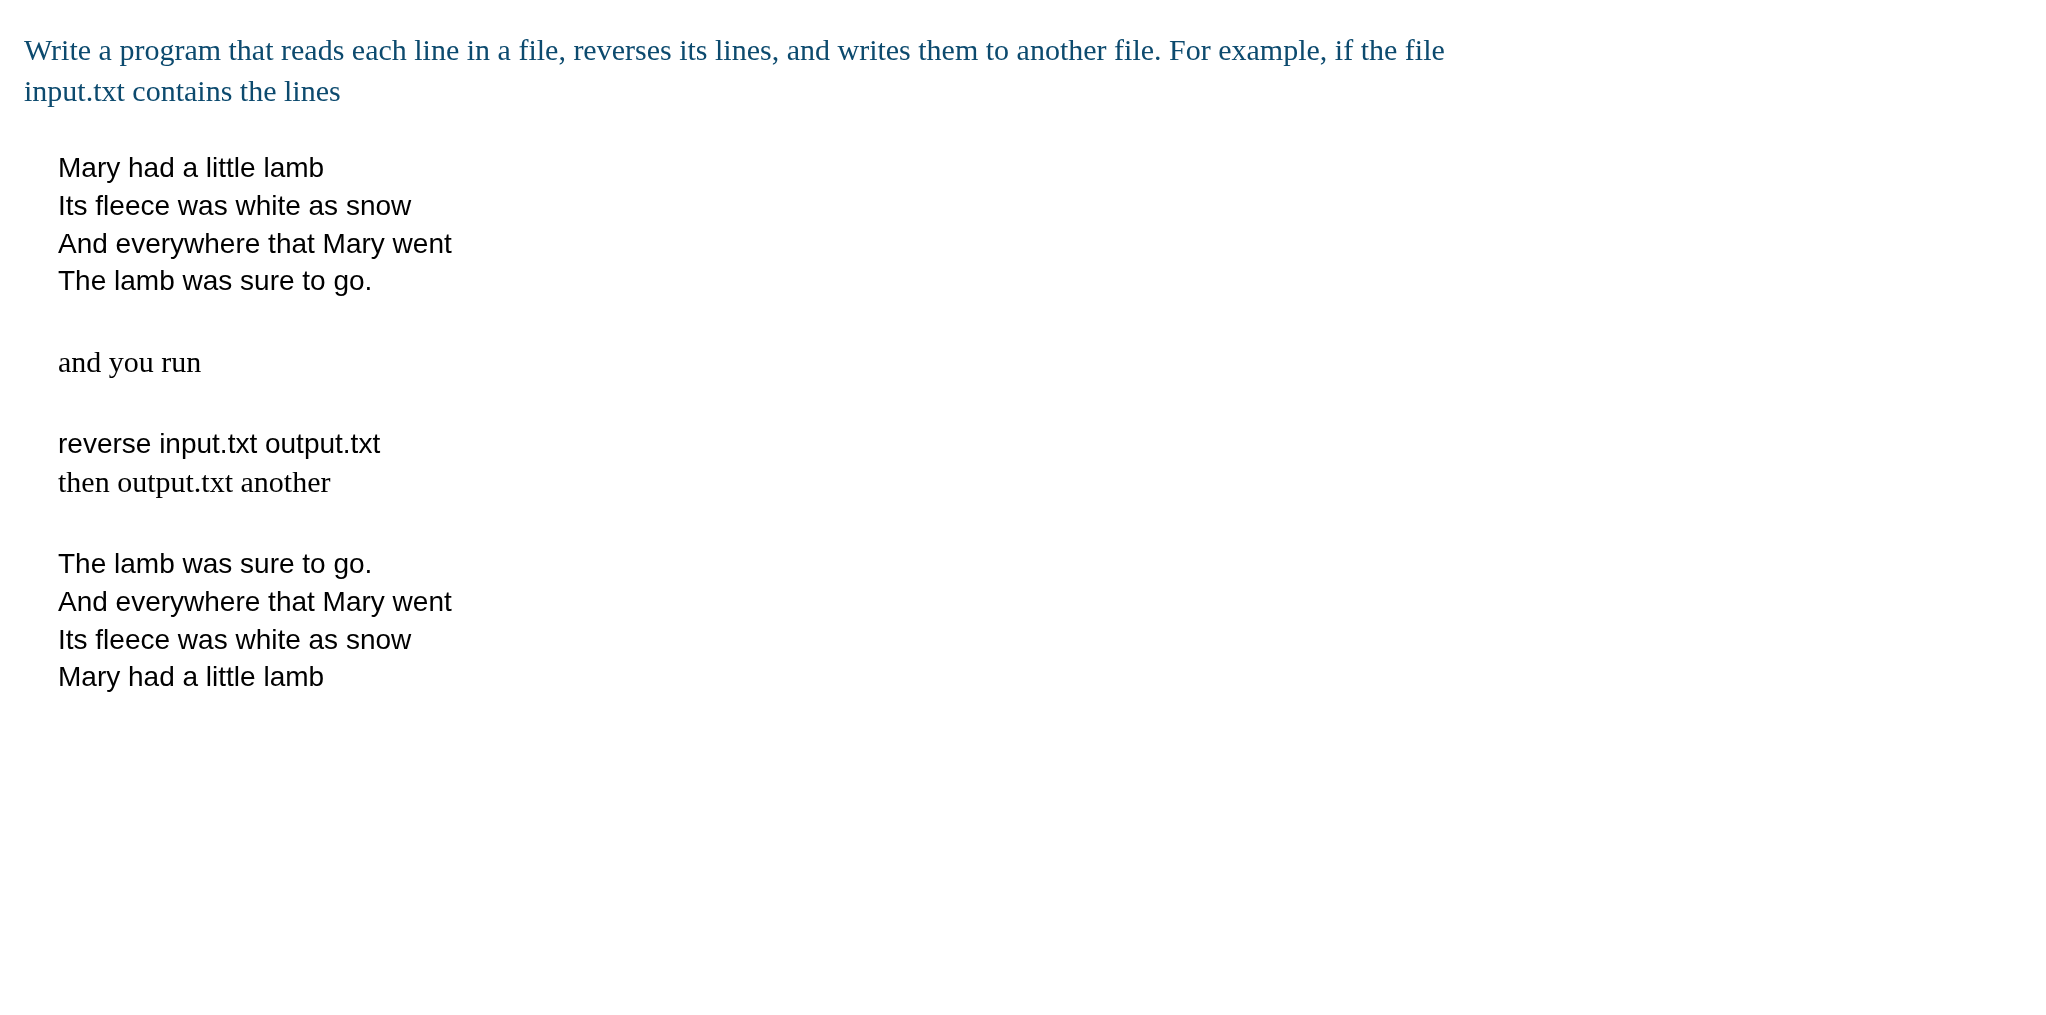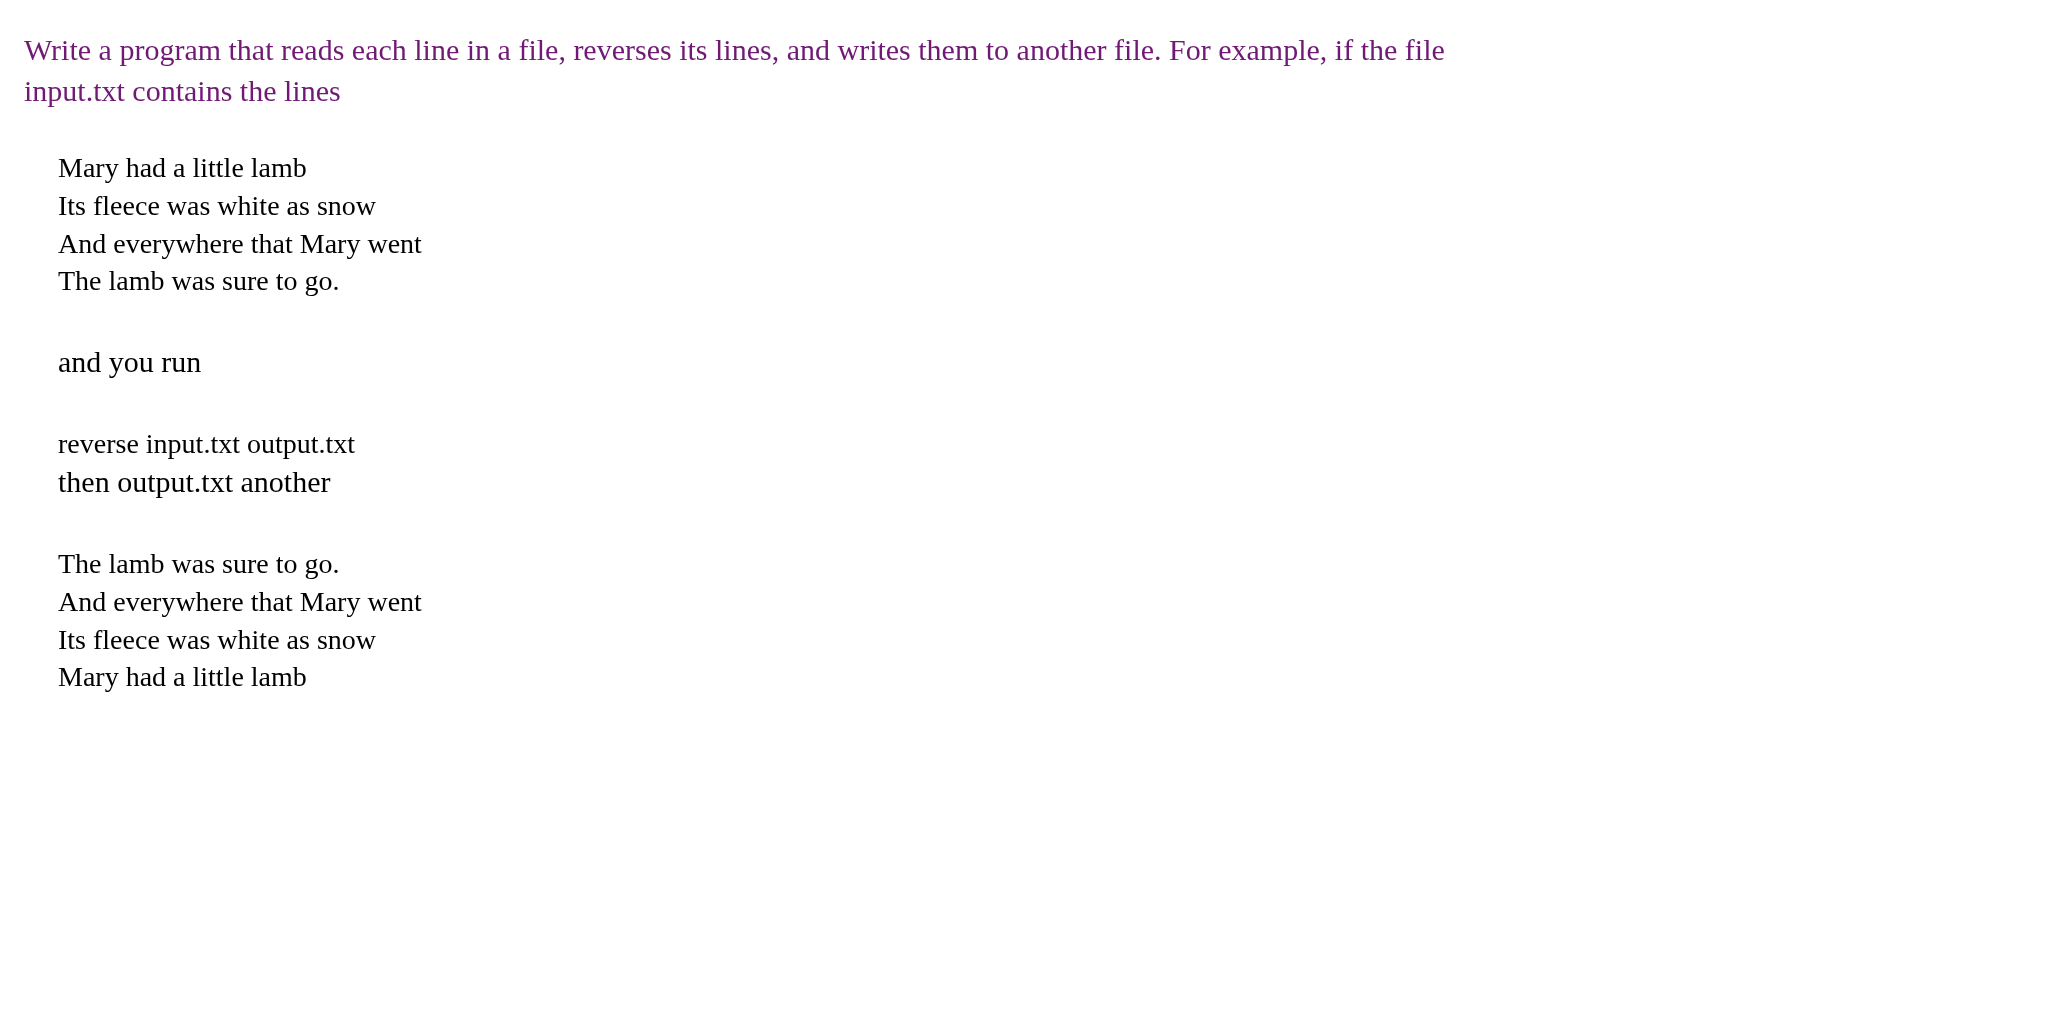--- a/index.html
+++ b/index.html
@@ -13,28 +13,28 @@
       font-size: 28px;
       color: #000000;
       padding: 30px 24px;
       line-height: 1.35;
       width: 2046px;
       height: 1015px;
     }
     .prose {
       font-family: Georgia, 'Times New Roman', Times, serif;
       font-size: 30px;
-      color: #701a75;
+      color: #0c4a6e;
     }
     .intro {
       margin-bottom: 38px;
       max-width: 1520px;
     }
     .code-block {
-      font-family: Liberation Serif, serif;
+      font-family: Liberation Sans, sans-serif;
       font-size: 28px;
       white-space: pre;
       margin-left: 34px;
       line-height: 1.35;
       color: #000000;
     }
     .section-label {
       font-family: Georgia, 'Times New Roman', Times, serif;
       font-size: 30px;
       margin-left: 34px;

